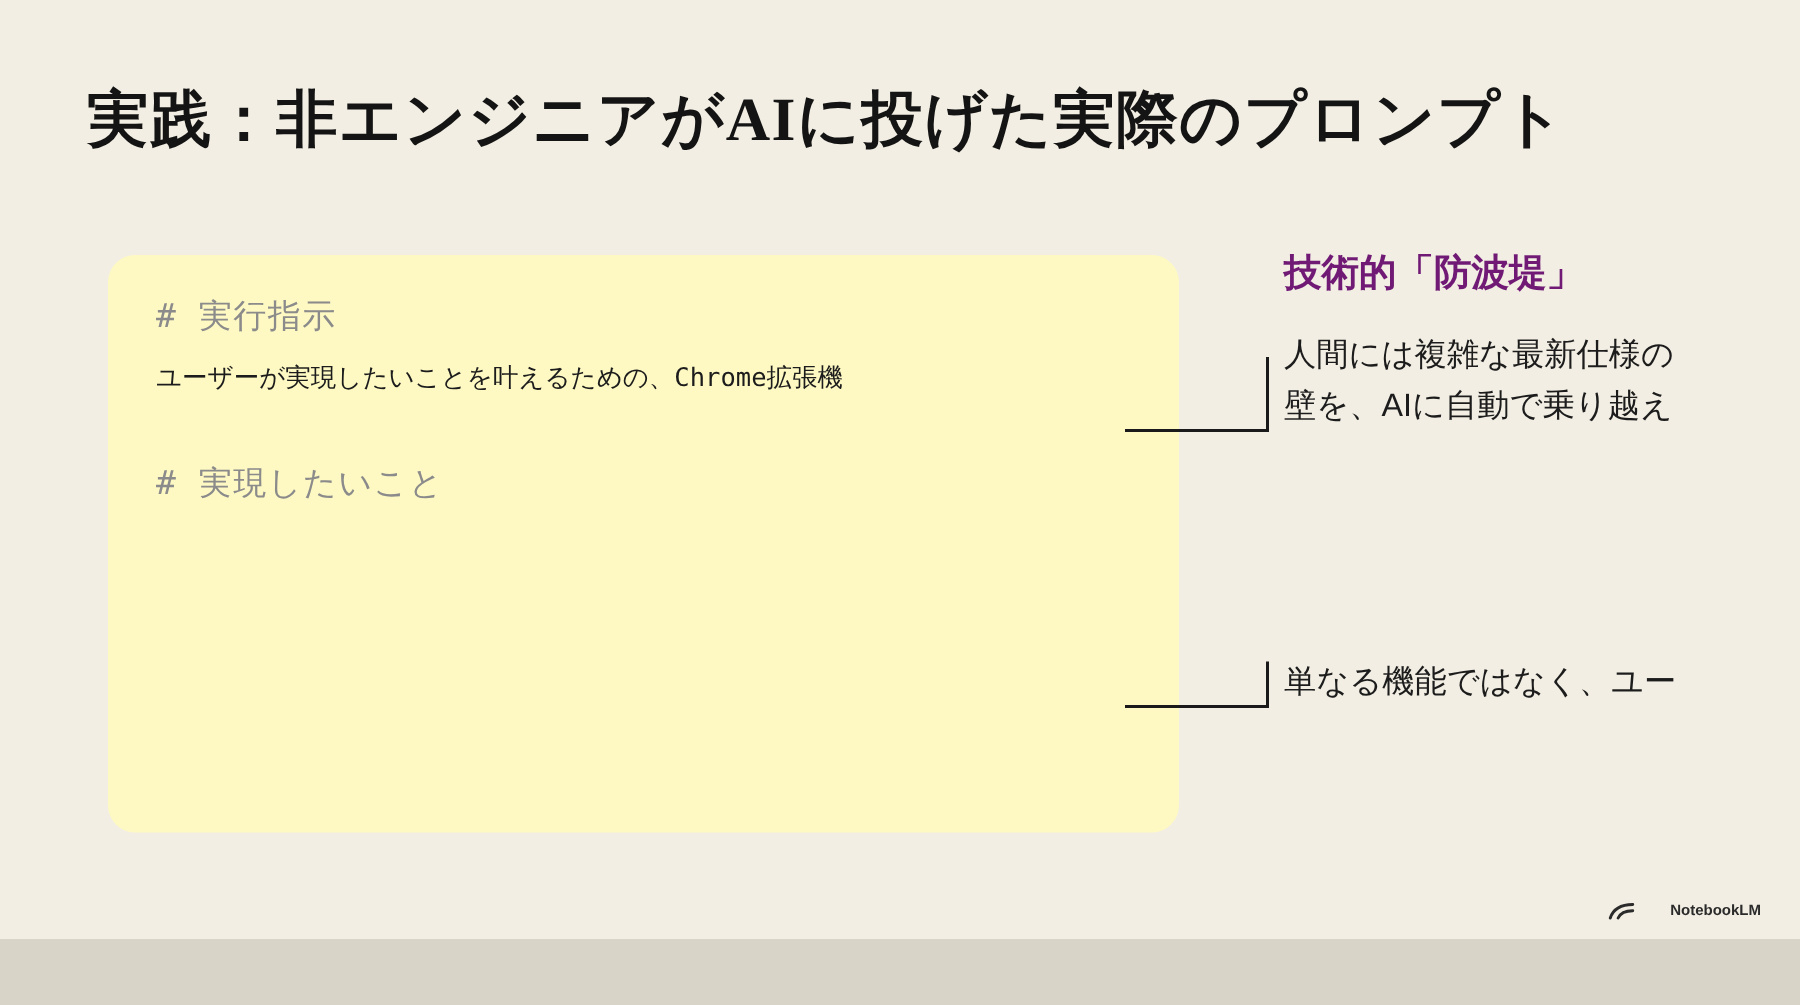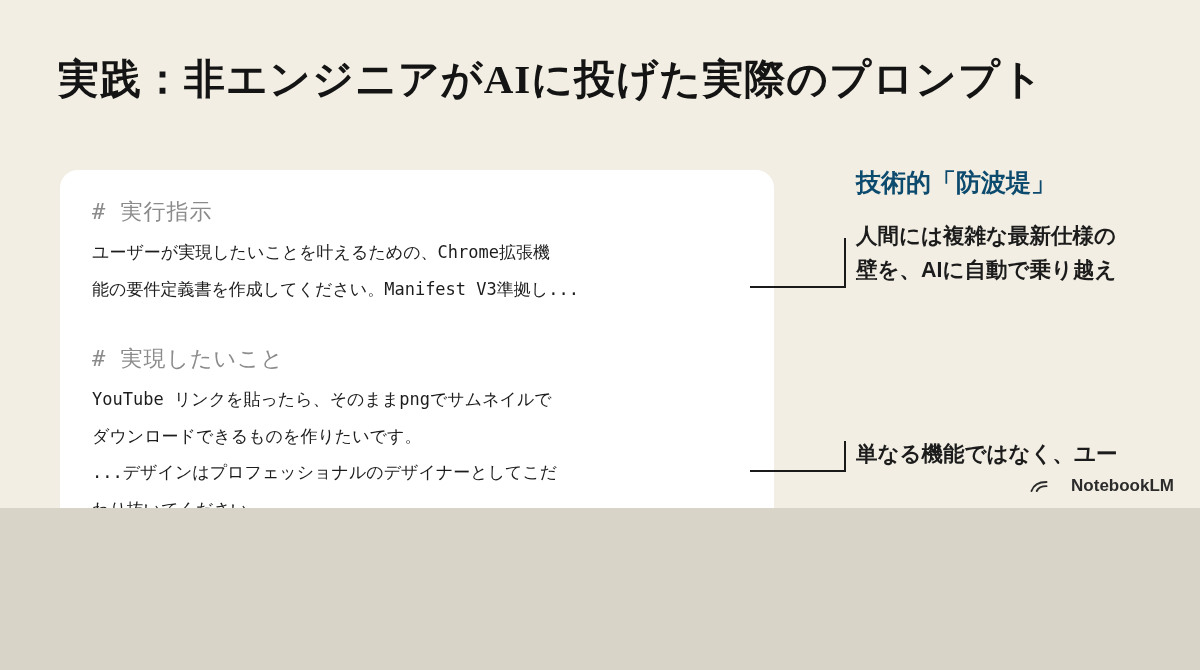--- a/index.html
+++ b/index.html
@@ -4,44 +4,44 @@
 <style>
   * { box-sizing: border-box; }
   html, body { margin: 0; padding: 0; }
   body {
     background: #d8d4c8;
     font-family: "Liberation Sans", "DejaVu Sans", sans-serif;
   }
   .slide {
     position: relative;
     width: 1200px;
-    height: 508px;
+    height: 626px;
     margin: 0 auto;
     background: #f2eee3;
     overflow: hidden;
   }
   .title {
     position: absolute;
     left: 58px;
     top: 52px;
     margin: 0;
     font-family: "Liberation Serif", "DejaVu Serif", serif;
     font-size: 41px;
     font-weight: 700;
     color: #141414;
     letter-spacing: 1px;
     white-space: nowrap;
   }
   .prompt-card {
     position: absolute;
-    left: 60px;
+    left: 72px;
     top: 170px;
     width: 714px;
     height: 385px;
-    background: #ffffff;
+    background: #fef9c3;
     border-radius: 18px;
     padding: 26px 32px;
     font-family: "DejaVu Sans Mono", "Liberation Mono", monospace;
   }
   .section-heading {
     font-size: 22px;
     line-height: 32px;
     color: #8b8b8b;
     letter-spacing: 1px;
   }
@@ -59,73 +59,65 @@
   }
   .annotation {
     position: absolute;
     left: 856px;
     width: 310px;
   }
   .annotation-heading {
     font-size: 25px;
     line-height: 32px;
     font-weight: 700;
-    color: #0c4a6e;
+    color: #701a75;
     white-space: nowrap;
   }
   .annotation-body {
     margin-top: 22px;
     font-size: 21.5px;
     line-height: 33.5px;
     color: #1c1c1c;
-    font-weight: bold;
   }
   .annotation-body .line { white-space: nowrap; }
   #annotation-1 { top: 166px; }
   #annotation-2 { top: 416px; }
   #connector1-h { left: 750px; top: 286px; width: 96px; height: 2px; }
   #connector1-v { left: 844px; top: 238px; width: 2px; height: 50px; }
   #connector2-h { left: 750px; top: 470px; width: 96px; height: 2px; }
   #connector2-v { left: 844px; top: 441px; width: 2px; height: 31px; }
   .footer {
     position: absolute;
     right: 26px;
     bottom: 12px;
     display: flex;
     align-items: center;
     gap: 23px;
     color: #2b2b2b;
-    font-size: 17px;
+    font-size: 10px;
     font-weight: 700;
   }
   .footer .logo-icon { display: inline-flex; align-items: center; }
 </style>
 </head>
 <body>
 
 <div class="slide">
 
   <h1 class="title">実践：非エンジニアがAIに投げた実際のプロンプト</h1>
 
   <div class="prompt-card">
     <div class="section">
       <div class="section-heading"># 実行指示</div>
       <div class="section-body">
         <div class="line">ユーザーが実現したいことを叶えるための、Chrome拡張機</div>
-        <div class="line">能の要件定義書を作成してください。Manifest V3準拠し...</div>
       </div>
     </div>
     <div class="section">
       <div class="section-heading"># 実現したいこと</div>
-      <div class="section-body">
-        <div class="line">YouTube リンクを貼ったら、そのままpngでサムネイルで</div>
-        <div class="line">ダウンロードできるものを作りたいです。</div>
-        <div class="line">...デザインはプロフェッショナルのデザイナーとしてこだ</div>
-        <div class="line">わり抜いてください。</div>
-      </div>
     </div>
   </div>
 
   <div class="connector" id="connector1-h"></div>
   <div class="connector" id="connector1-v"></div>
   <div class="connector" id="connector2-h"></div>
   <div class="connector" id="connector2-v"></div>
 
   <div class="annotation" id="annotation-1">
     <div class="annotation-heading">技術的「防波堤」</div>

